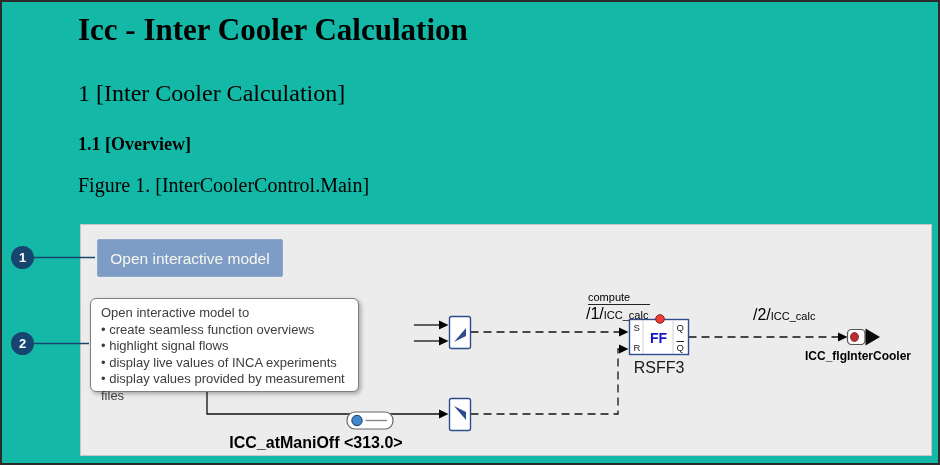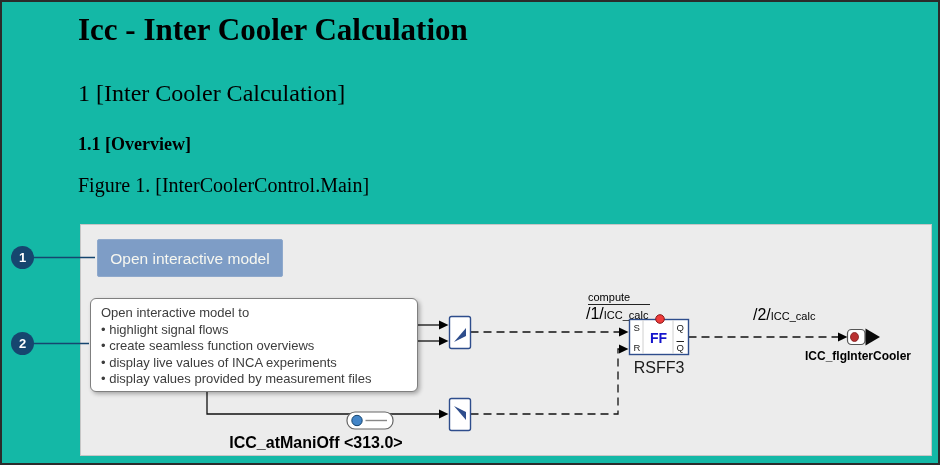--- a/index.html
+++ b/index.html
@@ -20,21 +20,21 @@
   }
   .overlay{position:absolute;left:0;top:0;width:940px;height:465px;z-index:2;pointer-events:none;}
 
   .open-btn{
     position:absolute;left:95px;top:237px;width:186px;height:38px;z-index:3;
     background:#7e9dc6;color:#f7f7f0;border:1px solid #8fa9cc;border-radius:2px;
     font-family:Liberation Sans, sans-serif;font-size:15.5px;text-align:center;line-height:36px;
     cursor:pointer;box-sizing:border-box;
   }
   .tooltip{
-    position:absolute;left:88px;top:296px;width:328px;height:94px;z-index:3;
+    position:absolute;left:88px;top:296px;width:269px;height:94px;z-index:3;
     background:#ffffff;border:1px solid #7f7f7f;border-radius:6px;
     box-shadow:2px 2px 4px rgba(0,0,0,0.30);
     font-family:"Liberation Sans",sans-serif;font-size:13px;color:#3d3d3d;
     padding:6px 4px 0 10px;box-sizing:border-box;line-height:16.5px;
   }
   .badge{
     position:absolute;width:23px;height:23px;border-radius:50%;z-index:3;
     background:#16466f;color:#ffffff;font-family:"Liberation Sans",sans-serif;
     font-size:13px;font-weight:bold;text-align:center;line-height:23px;
   }
@@ -123,22 +123,22 @@
       <rect x="345" y="410" width="46" height="17" rx="8" fill="#ffffff" stroke="#666" stroke-width="1.2"></rect>
       <line x1="363.5" y1="418.5" x2="385" y2="418.5" stroke="#888" stroke-width="1.4"></line>
       <circle cx="355" cy="418.5" r="5.2" fill="#4285c8" stroke="#17456e" stroke-width="1"></circle>
     </g>
   </svg>
 
   <button class="open-btn">Open interactive model</button>
 
   <div class="tooltip">
     <div class="tt-line">Open interactive model to</div>
+    <div class="tt-line">• create seamless function overviews</div>
     <div class="tt-line">• highlight signal flows</div>
-    <div class="tt-line">• create seamless function overviews</div>
     <div class="tt-line">• display live values of INCA experiments</div>
     <div class="tt-line">• display values provided by measurement files</div>
   </div>
 
   <div class="badge" id="badge1">1</div>
   <div class="badge" id="badge2">2</div>
 
   <div class="dlabel lbl-compute">compute</div>
   <div class="dlabel lbl-calc1">/1/ICC_calc</div>
   <div class="dlabel lbl-calc2">/2/ICC_calc</div>

